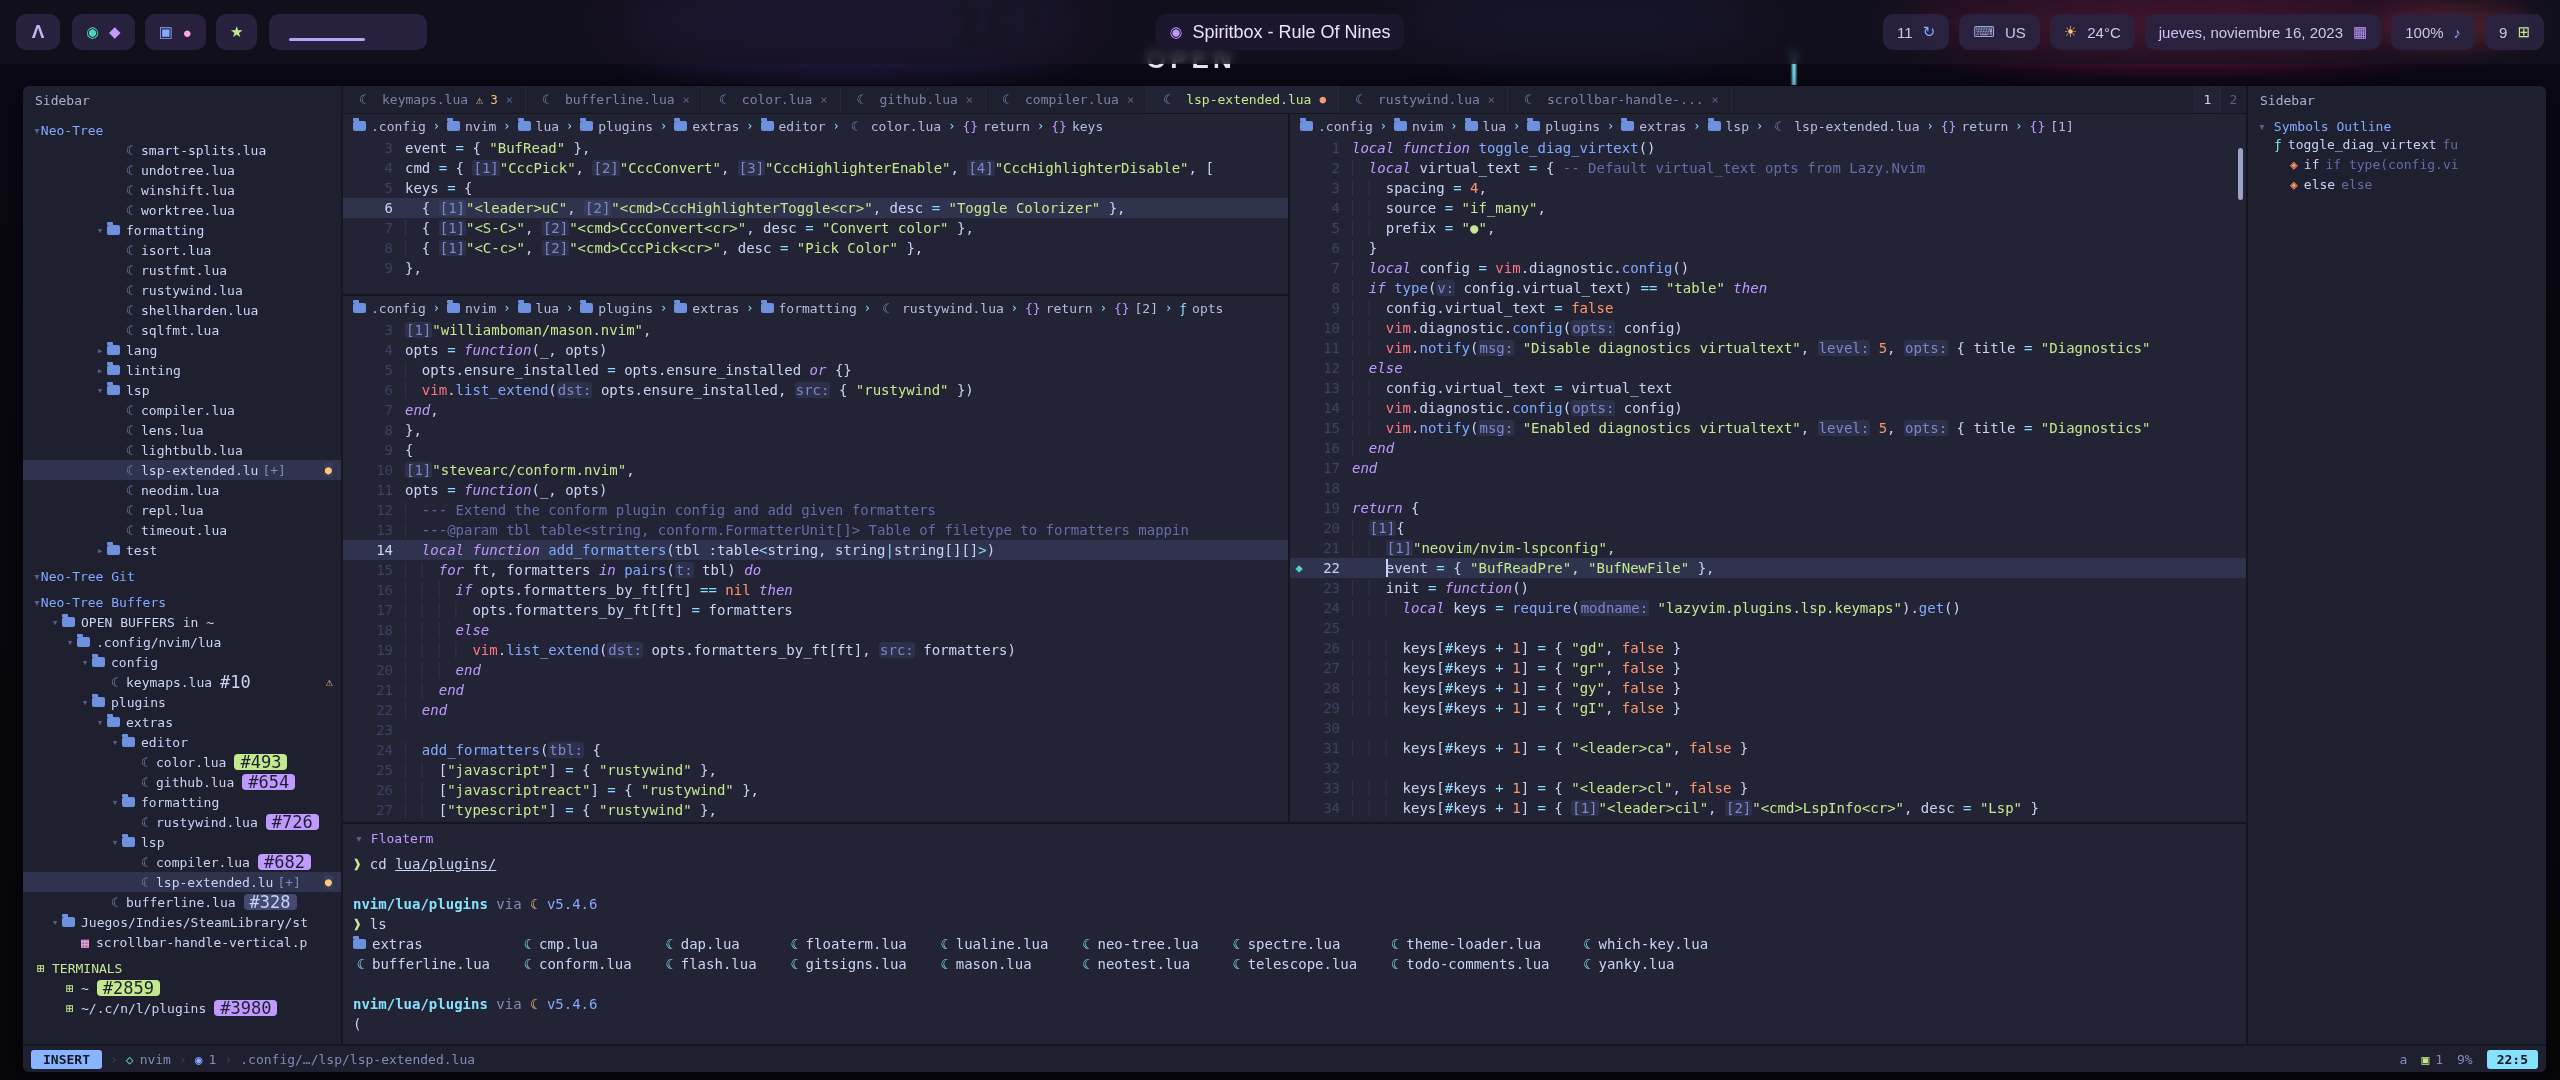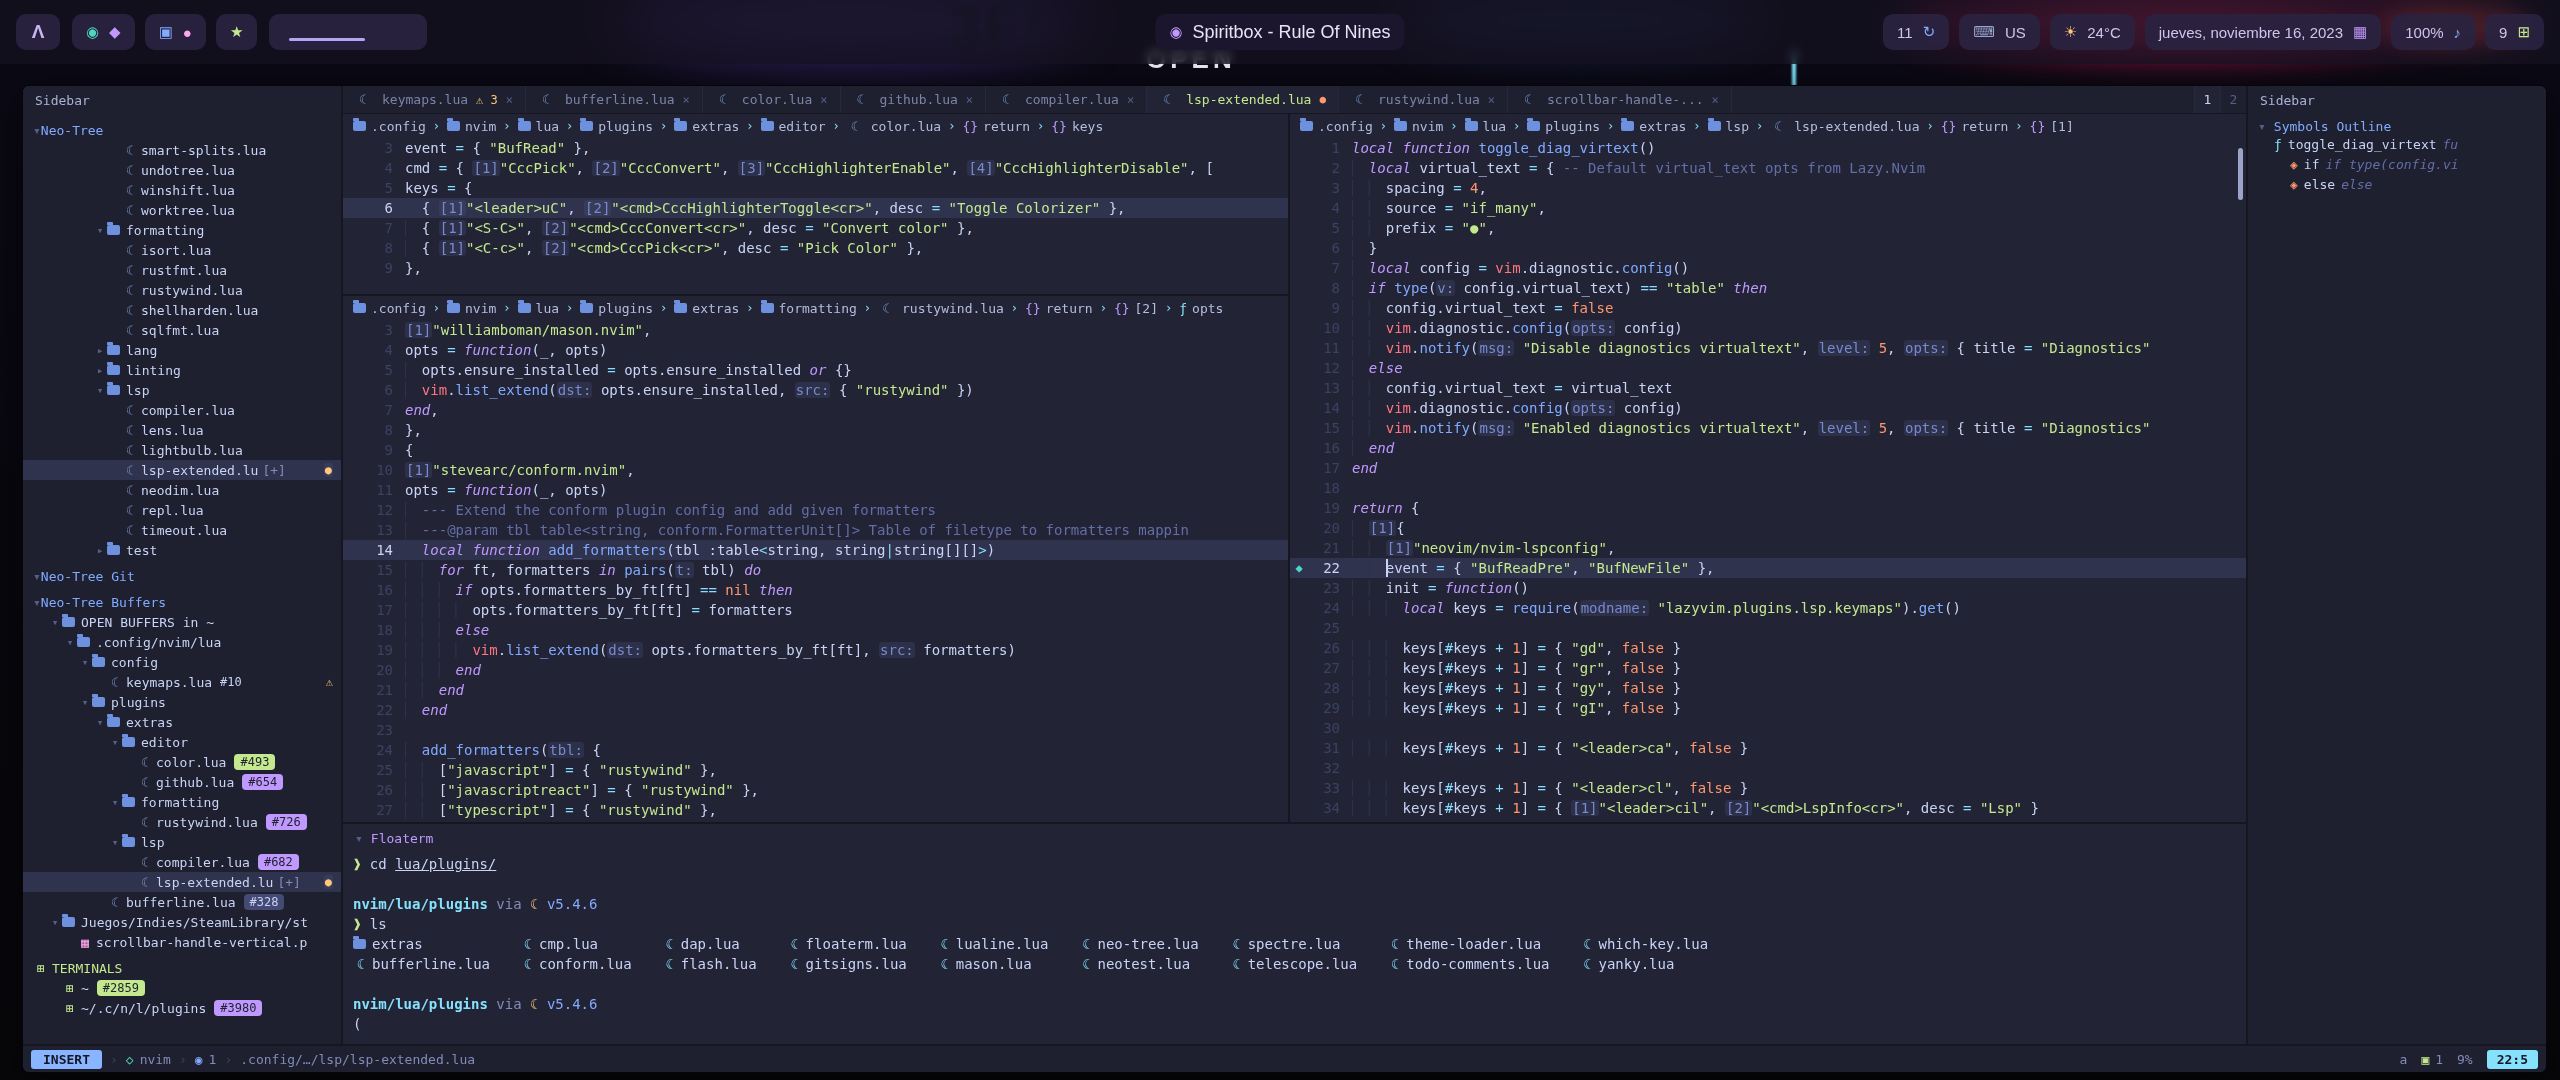--- a/index.html
+++ b/index.html
@@ -54,21 +54,21 @@
   .trow{height:20px;display:flex;align-items:center;position:relative;white-space:nowrap;overflow:hidden}
   .trow.sel{background:var(--cl)}
   .trow .chev{width:14px;flex:none;color:var(--dim2);font-size:11px;text-align:center}
   .thead{height:20px;display:flex;align-items:center;color:var(--blue);margin-top:6px}
   .thead.green,.thead.green .chev{color:var(--green)}
   .fold-ic{flex:none;width:13px;height:10px;background:#6d91de;border-radius:2px;position:relative;margin-right:6px}
   .fold-ic:before{content:"";position:absolute;left:0;top:-3px;width:6px;height:3px;background:#6d91de;border-radius:1px 1px 0 0}
   .lua-ic{flex:none;width:16px;margin-right:3px;color:#7a99c9;text-align:center}
   .img-ic{flex:none;width:16px;margin-right:3px;color:#fca7ea;text-align:center}
   .term-ic{flex:none;width:16px;margin-right:3px;color:var(--green);text-align:center}
-  .badge{margin-left:8px;padding:0 6px;border-radius:4px;font-size:12px;line-height:16px}
+  .badge{margin-left:8px;padding:0 6px;border-radius:4px;font-size:17px;line-height:16px}
   .badge.green{background:var(--green);color:#1e2030}
   .badge.purple{background:var(--purple);color:#1e2030}
   .badge.gray{background:#444a73;color:var(--fg)}
   .badge.plain{background:transparent;color:var(--fg);padding:0}
   .r-ic{position:absolute;right:8px;font-size:12px}
   .r-ic.warn{color:var(--yellow)}
   .r-ic.hint{color:var(--yellow)}
   .suffix{color:var(--dim);margin-left:4px}
   
   .center{flex:1;display:flex;flex-direction:column;min-width:0}
@@ -131,21 +131,21 @@
   .lsitem{display:flex;align-items:center;white-space:nowrap}
   .lsitem .lua-ic{color:var(--cyan)}
   
   .outline{width:300px;background:var(--bgd);border-left:2px solid var(--sep);display:flex;flex-direction:column}
   .o-head{height:20px;display:flex;align-items:center;color:var(--blue);font:13px "DejaVu Sans Mono",monospace;
     padding:4px 10px 0 10px}
   .o-item{height:20px;display:flex;align-items:center;gap:6px;font:13px "DejaVu Sans Mono",monospace;
     color:var(--fg);white-space:nowrap;overflow:hidden}
   .o-ic-fn{color:var(--cyan)}
   .o-ic-ctrl{color:var(--orange)}
-  .o-detail{color:var(--cmt);font-style:italic}
+  .o-detail{color:var(--cmt);}
   .chev{color:var(--dim2)}
 </style>
 </head>
 <body>
 
 <div class="blob purple wp"></div>
 <div class="blob blue wp"></div>
 <div class="blob pink wp"></div>
 <div class="blob red wp"></div>
 <div class="neon-line"></div>

